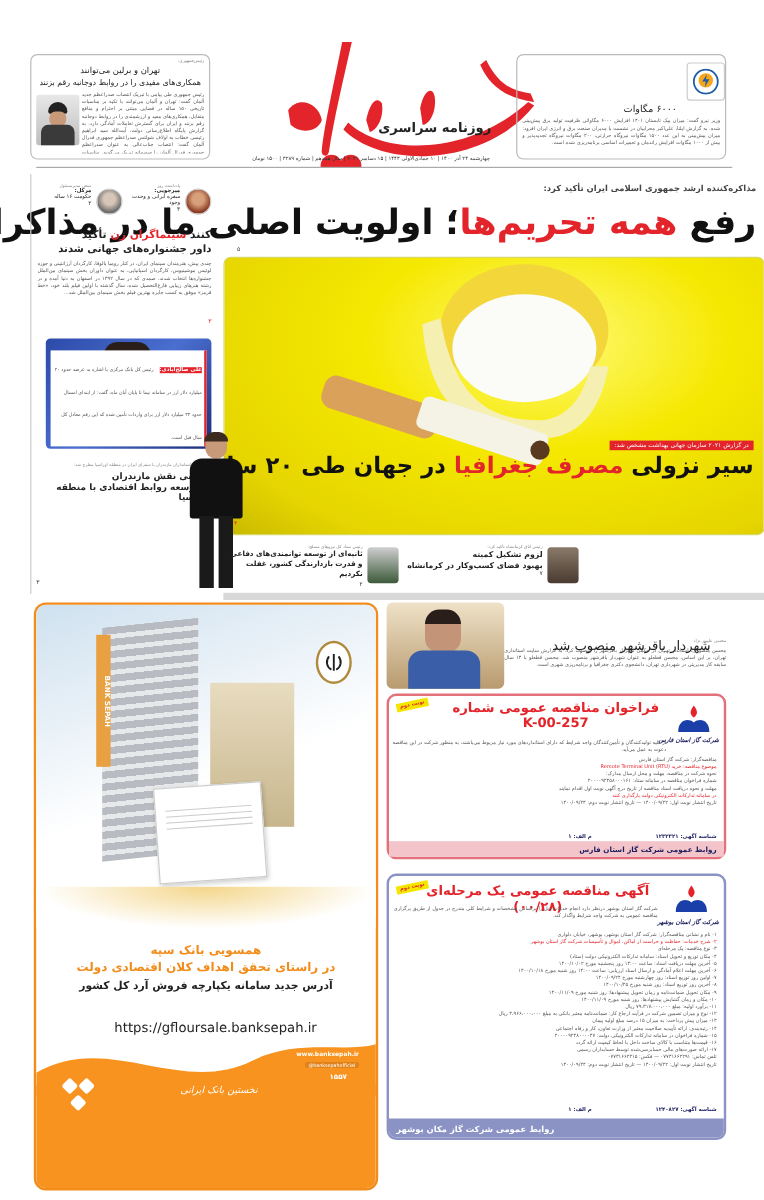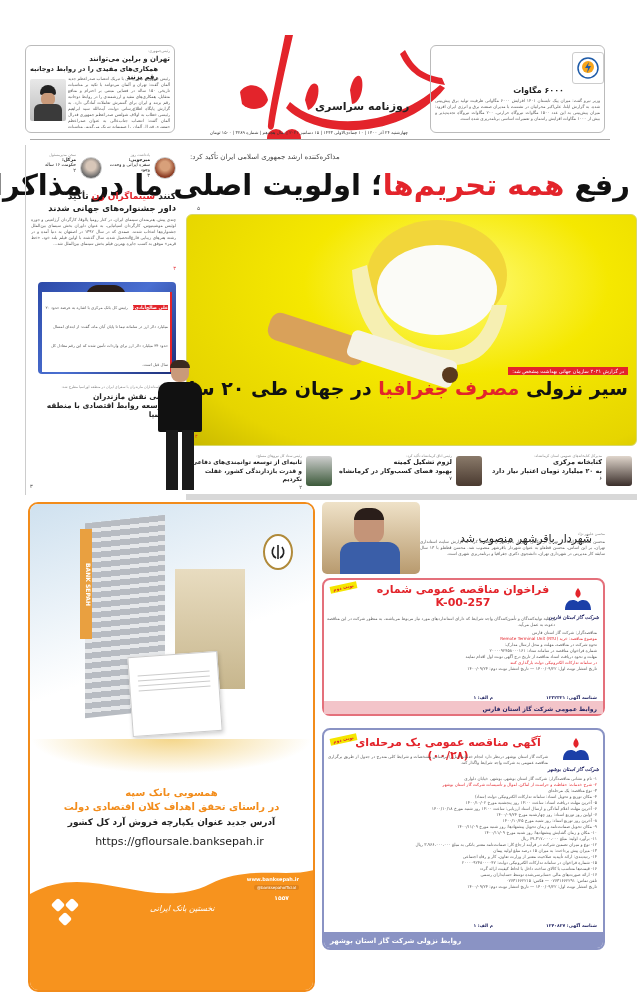--- a/index.html
+++ b/index.html
@@ -8,25 +8,25 @@
   .abs { position: absolute; }
   .small { font-size: 4.2px; line-height: 6px; color: #555; text-align: justify; }
   .tiny-label { font-size: 3.6px; color: #888; }
 
   
   .mast-box-right { left: 430px; top: 45px; width: 175px; height: 88px; border: 1px solid #bbb; border-radius: 6px; }
   .mast-box-left { left: 25px; top: 45px; width: 150px; height: 88px; border: 1px solid #bbb; border-radius: 6px; }
   .logo-text { left: 190px; top: 30px; width: 260px; height: 110px; }
   .logo-sub { left: 315px; top: 100px; font-size: 11px; font-weight: bold; color: #222; }
   .dateline { left: 210px; top: 130px; font-size: 4.4px; color: #333; white-space: nowrap; }
-  .mw-title { font-size: 8px; font-weight: bold; color: #222; }
+  .mw-title { font-size: 8px; font-weight: normal; color: #222; text-align: center; }
   .icon-box { left: 572px; top: 52px; width: 32px; height: 32px; border: 1px solid #ccc; border-radius: 3px; display:flex; align-items:center; justify-content:center; }
 
   
-  .kicker { left: 190px; top: 153px; width: 440px; text-align: left; font-size: 7px; color: #444; font-weight: normal; }
+  .kicker { left: 190px; top: 153px; width: 440px; text-align: right; font-size: 7px; color: #444; font-weight: bold; }
   .headline { left: 188px; top: 165px; width: 442px; text-align: center; font-size: 29px; font-weight: 900; color: #111; line-height: 40px; white-space: nowrap; letter-spacing: -1px; }
   .red { color: #e3242b; }
 
   .photo-main { left: 186px; top: 214px; width: 451px; height: 232px; border: 1px solid #d7d76a; border-radius: 6px; overflow: hidden;
      background: radial-gradient(ellipse at 60% 30%, #fffb7a 0%, #f5e800 40%, #e6d500 80%, #c8b800 100%); }
   .sub-kicker { right: 8px; top: 152px; background: #e3242b; color: #fff; font-size: 5px; padding: 1px 4px; }
   .sub-head { right: 8px; top: 162px; width: 420px; text-align: right; font-size: 19px; font-weight: 900; color: #111; white-space: nowrap; letter-spacing:-0.5px; }
   .avatar { width: 22px; height: 22px; border-radius: 50%; border: 1px solid #ccc; overflow: hidden; }
   .pagenum { font-size: 5px; color: #333; }
 
@@ -50,21 +50,21 @@
   .red-bar { background: #f3c4c9; height: 13px; position:absolute; left:0; right:0; bottom:0; }
   .footer-org { font-size: 7px; font-weight: bold; color: #1b1e5e; }
   .line { height: 1px; background: #ccc; }
 </style>
 </head>
 <body>
 
 <div class="abs mast-box-left">
   <div class="abs tiny-label" style="right:4px;top:3px;">رئیس‌جمهوری:</div>
   <div class="abs mw-title" style="right:4px;top:9px;width:140px;font-size:7px;">تهران و برلین می‌توانند</div>
-  <div class="abs mw-title" style="right:16px;top:19px;width:140px;font-size:6.6px;">همکاری‌های مفیدی را در روابط دوجانبه رقم بزنند</div>
+  <div class="abs mw-title" style="right:4px;top:19px;width:140px;font-size:6.6px;">همکاری‌های مفیدی را در روابط دوجانبه رقم بزنند</div>
   <div class="abs small" style="right:4px;top:30px;width:102px;height:52px;overflow:hidden;">رئیس جمهوری طی پیامی با تبریک انتصاب صدراعظم جدید آلمان گفت: تهران و آلمان می‌توانند با تکیه بر مناسبات تاریخی ۱۵۰ ساله در فضایی مبتنی بر احترام و منافع متقابل، همکاری‌های مفید و ارزشمندی را در روابط دوجانبه رقم بزنند و ایران برای گسترش تعاملات آمادگی دارد. به گزارش پایگاه اطلاع‌رسانی دولت، آیت‌الله سید ابراهیم رئیسی خطاب به اولاف شولتس صدراعظم جمهوری فدرال آلمان گفت: انتصاب جناب‌عالی به عنوان صدراعظم جمهوری فدرال آلمان را صمیمانه تبریک می‌گویم. مناسبات تاریخی ایران و آلمان، ظرفیت‌های برای توسعه بیش از پیش روابط سیاسی، اقتصادی و فرهنگی دو ملت متمدن در اختیار قرار داده است.</div>
   <div class="abs" style="left:4px;top:33px;width:36px;height:42px;background:linear-gradient(#e8e8e8,#bdbdbd);border-radius:2px;">
     <div style="position:absolute;left:10px;top:6px;width:16px;height:10px;background:#222;border-radius:8px 8px 2px 2px;"></div>
     <div style="position:absolute;left:11px;top:14px;width:14px;height:12px;background:#c99a7a;border-radius:5px;"></div>
     <div style="position:absolute;left:4px;top:25px;width:28px;height:17px;background:#3a3a3a;border-radius:6px 6px 0 0;"></div>
   </div>
 </div>
 
 <svg class="abs logo-text" viewBox="0 0 260 110">
   <path d="M95 5 C 88 40, 80 75, 78 95 C 77 100, 83 102, 84 96 C 88 70, 95 40, 103 5 Z" fill="#e3242b"></path>
@@ -156,29 +156,20 @@
     <div style="position:absolute;left:14px;top:0;width:20px;height:8px;background:#3a2a20;border-radius:8px 8px 0 0;"></div>
     <div style="position:absolute;left:2px;top:22px;width:44px;height:50px;background:#111;border-radius:10px 10px 2px 2px;"></div>
     <div style="position:absolute;left:10px;top:70px;width:12px;height:60px;background:#1a1a1a;"></div>
     <div style="position:absolute;left:26px;top:70px;width:12px;height:60px;background:#1a1a1a;"></div>
   </div>
 
   <div class="abs pagenum" style="left:4px;top:338px;">۳</div>
 </div>
 
 <div class="abs strip">
-  <div class="strip-item" style="right:5px;width:150px;">
-    <div class="abs thumb" style="right:0;top:6px;background:linear-gradient(#e0d6cc,#3a2e2a);"></div>
-    <div class="abs" style="right:30px;top:4px;width:118px;">
-      <div class="tiny-label">مدیرکل کتابخانه‌های عمومی استان کرمانشاه:</div>
-      <div class="strip-title">کتابخانه مرکزی</div>
-      <div class="strip-title">به ۲۰ میلیارد تومان اعتبار نیاز دارد</div>
-      <div class="pagenum">۶</div>
-    </div>
-  </div>
   <div class="strip-item" style="right:155px;width:178px;">
     <div class="abs thumb" style="right:0;top:6px;background:linear-gradient(#8a7a6a,#4a3a30);"></div>
     <div class="abs" style="right:30px;top:4px;width:118px;">
       <div class="tiny-label">رئیس اتاق کرمانشاه تأکید کرد:</div>
       <div class="strip-title">لزوم تشکیل کمیته</div>
       <div class="strip-title">بهبود فضای کسب‌وکار در کرمانشاه</div>
       <div class="pagenum">۷</div>
     </div>
   </div>
   <div class="strip-item" style="right:305px;width:146px;">
@@ -205,22 +196,22 @@
   </div>
   <div class="abs" style="left:100px;top:150px;width:90px;height:80px;background:#fff;border:1px solid #ccc;transform:rotate(-4deg);box-shadow:1px 2px 4px rgba(0,0,0,.2);">
     <div class="line" style="margin:18px 8px 4px;"></div>
       <div class="line" style="margin:4px 8px;"></div>
       <div class="line" style="margin:4px 8px;"></div>
       <div class="line" style="margin:4px 8px;"></div>
   </div>
   <div class="abs" style="left:0;right:0;top:235px;height:35px;background:radial-gradient(ellipse at 50% 0%,#f4d68a,#ffffff 70%);"></div>
   <div class="abs" style="left:0;right:0;top:283px;text-align:center;color:#f28c1b;font-weight:bold;font-size:10px;">همسویی بانک سپه</div>
   <div class="abs" style="left:0;right:0;top:297px;text-align:center;color:#f28c1b;font-weight:bold;font-size:10px;">در راستای تحقق اهداف کلان اقتصادی دولت</div>
-  <div class="abs" style="left:0;right:0;top:313px;text-align:center;color:#222;font-weight:bold;font-size:9px;">آدرس جدید عنوان یکپارچه فروش آرد کل کشور</div>
-  <div class="abs" style="left:0;right:0;top:331px;text-align:center;color:#222;font-size:11px;direction:ltr;padding-left:16px;">https://gfloursale.banksepah.ir</div>
+  <div class="abs" style="left:0;right:0;top:313px;text-align:center;color:#222;font-weight:bold;font-size:9px;">آدرس جدید سامانه یکپارچه فروش آرد کل کشور</div>
+  <div class="abs" style="left:0;right:0;top:346px;text-align:center;color:#222;font-size:11px;direction:ltr;padding-left:16px;">https://gfloursale.banksepah.ir</div>
   <svg class="abs" style="left:0;top:350px;" width="287" height="60" viewBox="0 0 287 60">
     <path d="M0 40 C 60 5, 120 60, 180 30 C 220 10, 260 25, 287 15 L 287 60 L 0 60 Z" fill="#f7931e"></path>
   </svg>
   <div class="abs" style="left:0;right:0;top:400px;bottom:0;background:#f7931e;"></div>
   <div class="abs" style="right:14px;top:372px;color:#fff;font-size:5px;font-weight:bold;direction:ltr;">www.banksepah.ir</div>
   <div class="abs" style="right:14px;top:381px;color:#fff;font-size:4px;background:#e0821a;padding:0 3px;border-radius:2px;direction:ltr;">@banksepahofficial</div>
   <div class="abs" style="right:24px;top:390px;color:#fff;font-size:6px;font-weight:bold;">۱۵۵۷</div>
   <div class="abs" style="left:120px;top:400px;color:#fff;font-size:8px;font-style:italic;">نخستین بانک ایرانی</div>
   <svg class="abs" style="left:20px;top:390px;" width="30" height="40" viewBox="0 0 30 40">
     <rect x="3" y="6" width="10" height="10" rx="2" transform="rotate(45 8 11)" fill="#fff"></rect>
@@ -288,14 +279,14 @@
     <div class="small">۱۴- رتبه‌بندی: ارائه تأییدیه صلاحیت معتبر از وزارت تعاون، کار و رفاه اجتماعی</div>
     <div class="small">۱۵- شماره فراخوان در سامانه تدارکات الکترونیکی دولت: ۲۰۰۰۰۹۲۴۸۰۰۰۰۴۷</div>
     <div class="small">۱۶- قیمت‌ها متناسب با کالای ساخت داخل با لحاظ کیفیت ارائه گردد</div>
     <div class="small">۱۷- ارائه صورت‌های مالی حسابرسی‌شده توسط حسابداران رسمی</div>
     <div class="small">تلفن تماس: ۰۷۷۳۱۶۶۲۲۹۱ — فکس: ۰۷۷۳۱۶۶۲۲۱۵</div>
     <div class="small">تاریخ انتشار نوبت اول: ۱۴۰۰/۰۹/۲۲ — تاریخ انتشار نوبت دوم: ۱۴۰۰/۰۹/۲۴</div>
   </div>
   <div class="blue-bar"></div>
   <div class="abs" style="right:6px;bottom:20px;font-size:4.5px;color:#1b1e5e;font-weight:bold;">شناسه آگهی: ۱۲۴۰۸۲۷</div>
   <div class="abs" style="right:110px;bottom:20px;font-size:4.5px;color:#1b1e5e;font-weight:bold;">م الف: ۱</div>
-  <div class="abs footer-org" style="left:6px;bottom:3px;color:#fff;">روابط نزولی شرکت گاز استان بوشهر</div>
+  <div class="abs footer-org" style="left:6px;bottom:3px;color:#fff;">روابط عمومی شرکت گاز مکان بوشهر</div>
 </div>
 
 </body></html>

